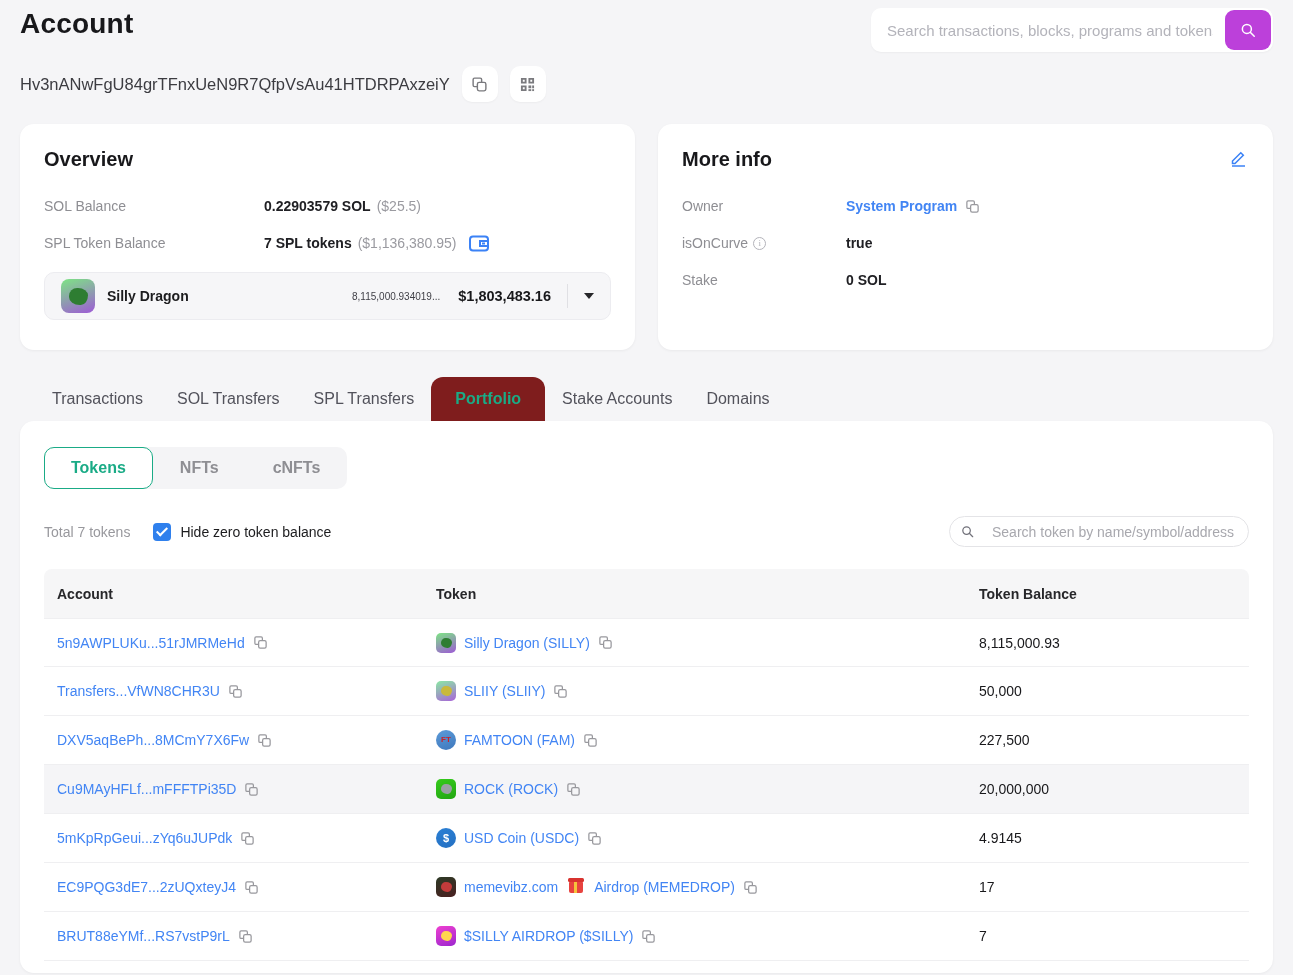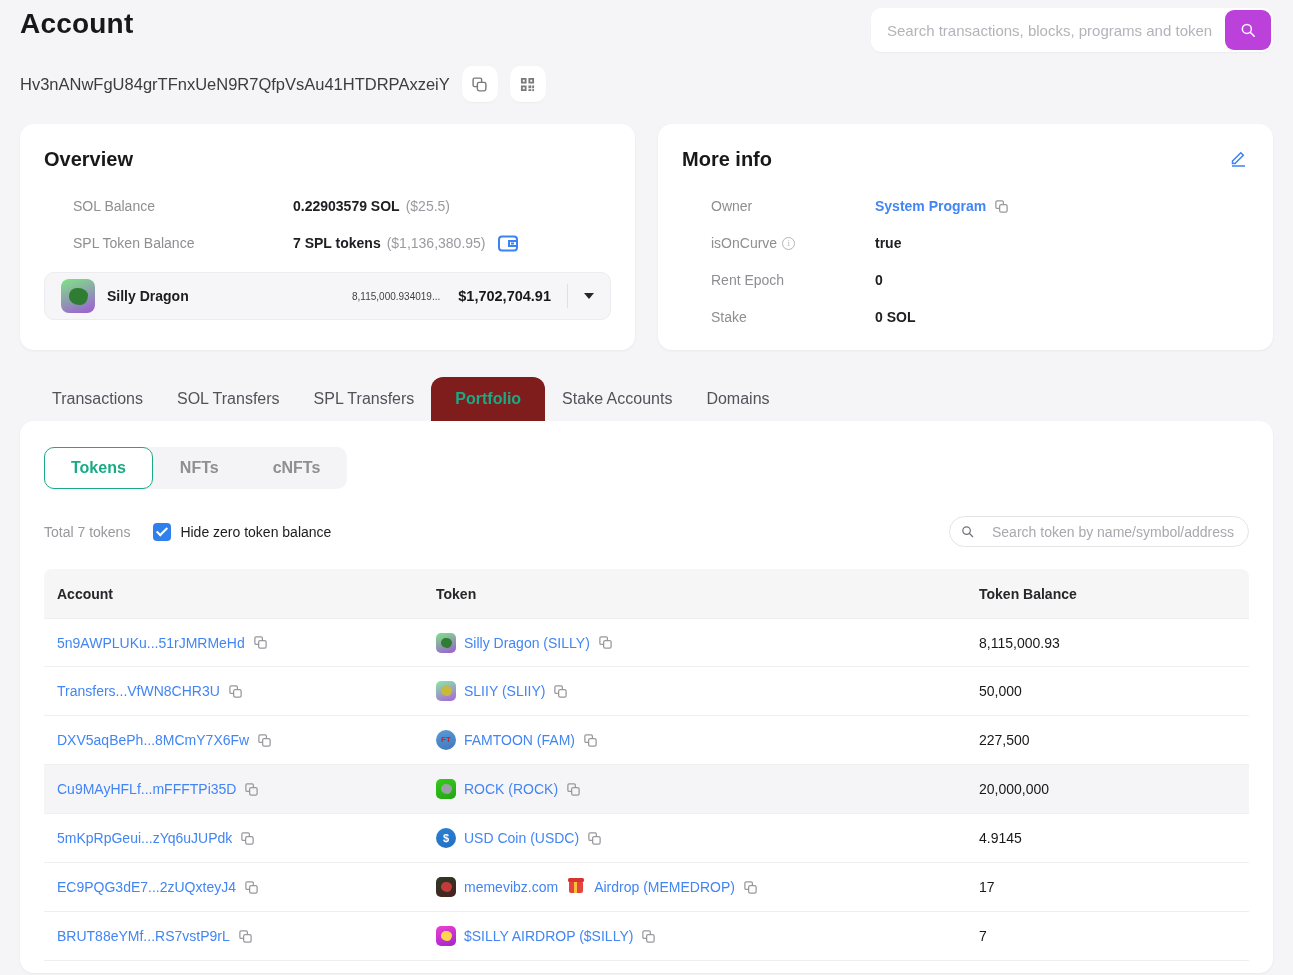--- a/index.html
+++ b/index.html
@@ -22,21 +22,21 @@
   .address-row { display:flex; align-items:center; gap:12px; margin-top:14px; }
   .address-row .addr-text { font-size:16.5px; color:#3c3c41; }
   .icon-btn { width:36px; height:36px; border:none; border-radius:10px; background:#fff; box-shadow:0 1px 2px rgba(0,0,0,.04); display:flex; align-items:center; justify-content:center; cursor:pointer; }
 
   
   .cards { display:flex; gap:23px; margin-top:22px; }
   .card { flex:1; background:#fff; border-radius:14px; box-shadow:0 1px 3px rgba(0,0,0,.05); padding:24px; height:226px; }
   .card-head { display:flex; justify-content:space-between; align-items:flex-start; }
   .card h2 { font-size:20px; font-weight:800; color:#18181b; margin-bottom:24px; }
   .edit-btn { border:none; background:transparent; cursor:pointer; padding:2px; }
-  .kv { display:flex; align-items:center; margin-bottom:15px; min-height:22px;margin-left:29px; }
+  .kv { display:flex; align-items:center; margin-bottom:15px; min-height:22px; }
   .kv-label { font-size:14px; color:#8e8e93; display:flex; align-items:center; gap:5px; }
   .card.ov .kv-label { width:220px; }
   .card.mi .kv-label { width:164px; }
   .kv-value { font-size:14px; color:#202024; display:flex; align-items:center; }
   .kv-value b { font-weight:800; }
   .kv-value .muted { color:#9a9aa0; margin-left:6px; font-weight:400; }
   .kv-value .wallet-wrap { margin-left:12px; display:flex; cursor:pointer; }
   .kv-value .link { color:#4285f4; font-weight:800; }
   .copy-btn { border:none; background:transparent; padding:0; margin-left:8px; display:flex; align-items:center; cursor:pointer; }
   .info-circle { width:13px; height:13px; border:1px solid #b3b3ba; border-radius:50%; display:inline-flex; align-items:center; justify-content:center; position:relative; }
@@ -165,21 +165,21 @@
               </span>
             </span>
           </div>
         </div>
       <div class="token-selector">
         <span class="token-icon lg" style="background:linear-gradient(160deg,#7de584,#9e5ad6);">
             <span class="blob" style="background:#2e7d32;"></span>
           </span>
         <span class="ts-name">Silly Dragon</span>
         <span class="ts-amount">8,115,000.934019...</span>
-        <span class="ts-usd">$1,702,704.91</span>
+        <span class="ts-usd">$1,803,483.16</span>
         <span class="ts-divider"></span>
         <span class="caret"></span>
       </div>
     </section>
 
     <section class="card mi">
       <div class="card-head">
         <h2>More info</h2>
         <button class="edit-btn">
           <span style="display:flex;">
@@ -203,26 +203,20 @@
               </button>
             </span>
           </div>
           <div class="kv">
             <span class="kv-label">isOnCurve<span class="info-circle"></span></span>
             <span class="kv-value">
               <span style="font-weight: 800;">true</span>
             </span>
           </div>
           <div class="kv">
-            <span class="kv-label">Rent Epoch</span>
-            <span class="kv-value">
-              <span style="font-weight: 800;">0</span>
-            </span>
-          </div>
-          <div class="kv">
             <span class="kv-label">Stake</span>
             <span class="kv-value">
               <span style="font-weight: 800;">0 SOL</span>
             </span>
           </div>
         </div>
     </section>
 
   </div>
 

